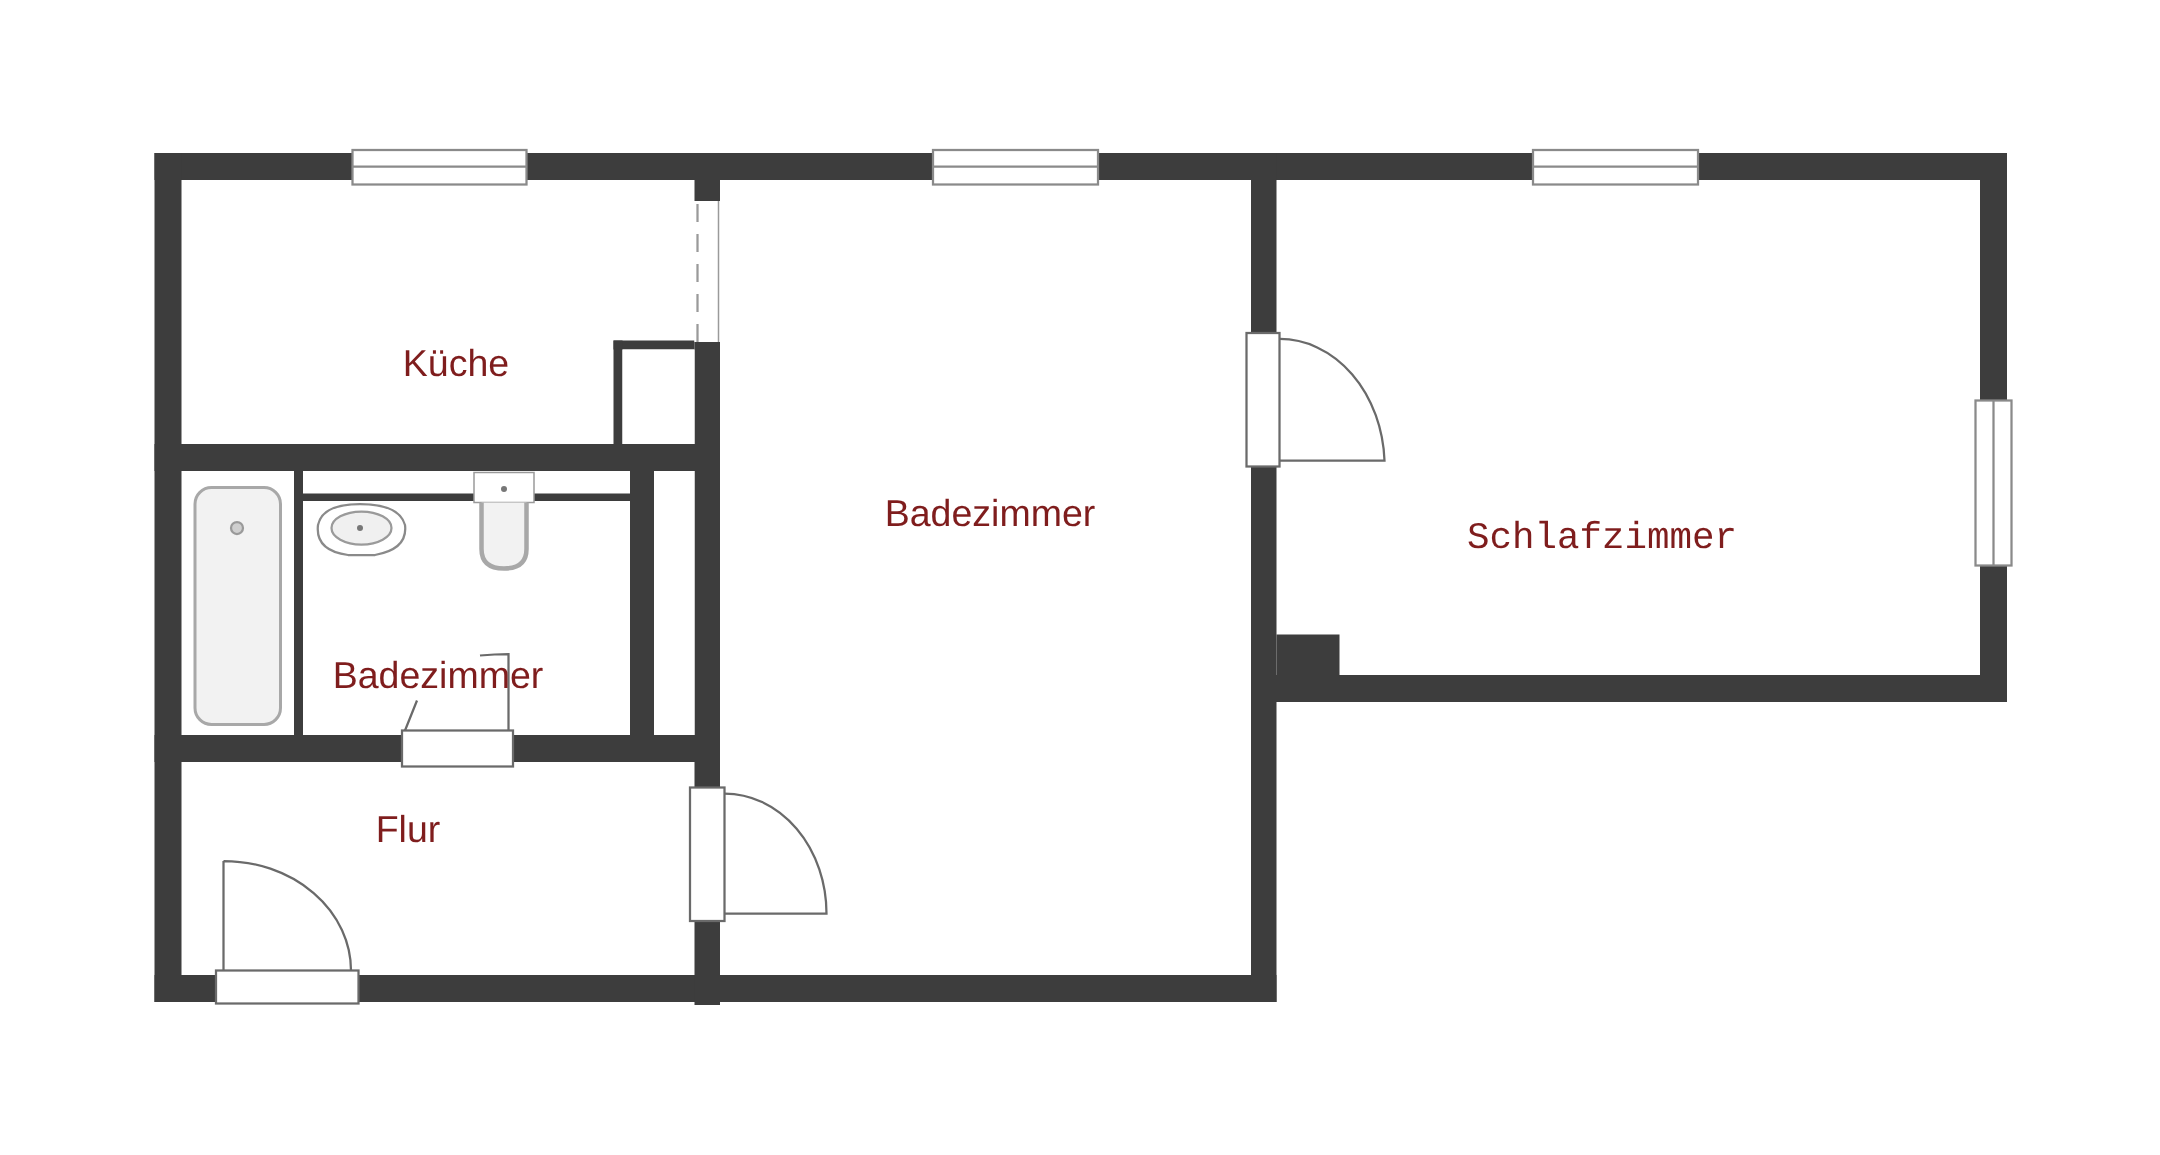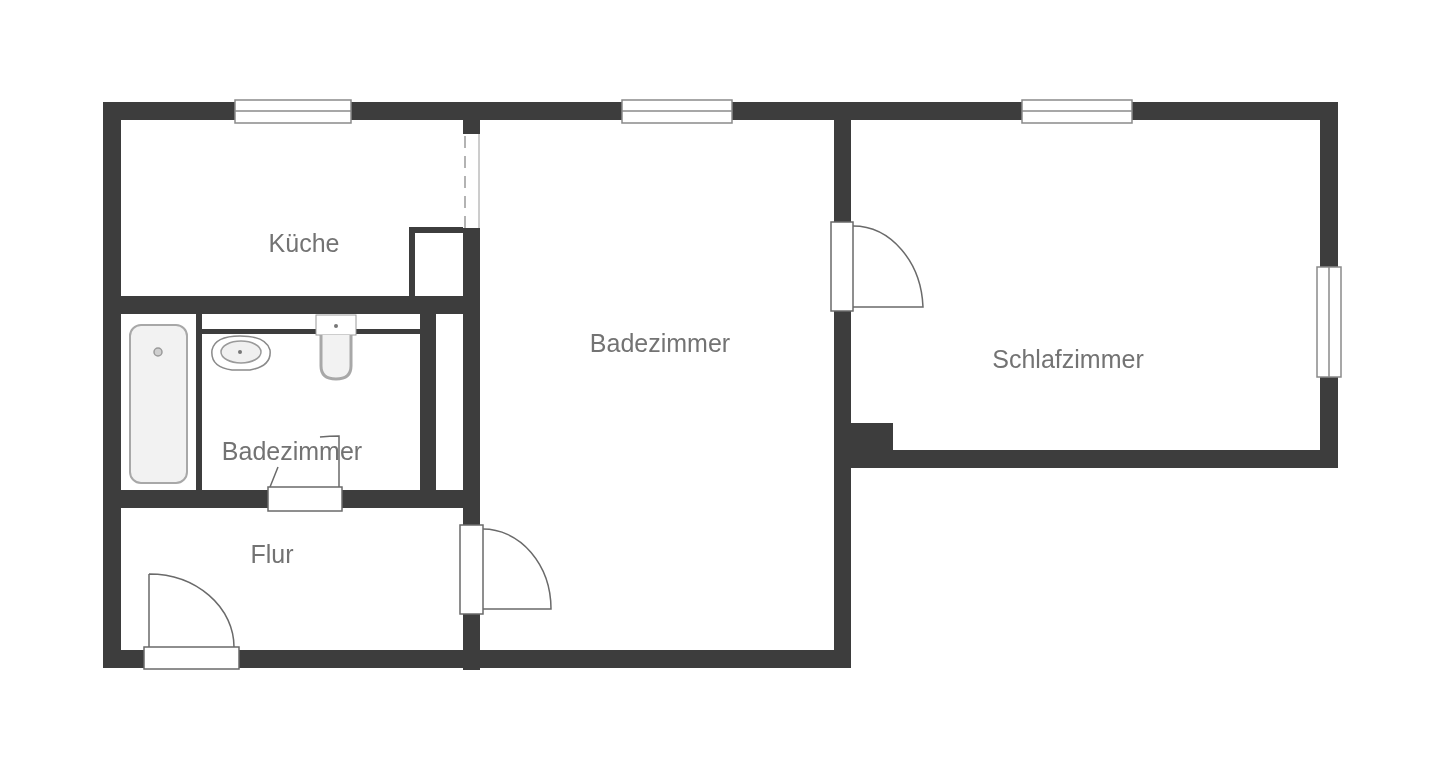--- a/index.html
+++ b/index.html
@@ -1,18 +1,18 @@
 <!DOCTYPE html>
 <html><head>
 <meta charset="utf-8">
 <style>
   html, body { margin: 0; padding: 0; background: #ffffff; }
   body { width: 1440px; height: 770px; position: relative; overflow: hidden; font-family: "Liberation Sans", sans-serif; }
   #plan { position: absolute; left: 0; top: 0; width: 1440px; height: 770px; }
-  .room-label { position: absolute; font-family: "Liberation Sans", sans-serif; font-size: 25px; color: #737373; white-space: nowrap; transform: translate(-50%, -50%); }
+  .room-label { position: absolute; font-family: "Liberation Sans", sans-serif; font-size: 25px; color: #7f1d1d; white-space: nowrap; transform: translate(-50%, -50%); }
 </style>
 </head>
 <body>
 
 <svg id="plan" viewBox="0 0 1440 770" xmlns="http://www.w3.org/2000/svg">
   <g fill="#3d3d3d">
 
     <rect x="103" y="102" width="1235" height="18"></rect>
 
     <rect x="103" y="102" width="18" height="566"></rect>
@@ -107,13 +107,13 @@
       <circle cx="336" cy="326" r="2" fill="#777"></circle>
       <path d="M321 335 L321 366 Q321 379 336 379 Q351 379 351 366 L351 335" fill="#f2f2f2" stroke="#a8a8a8" stroke-width="3"></path>
     </g>
   </g>
 </svg>
 
 <div class="room-label" style="left:304px; top:243px;">Küche</div>
 <div class="room-label" style="left:292px; top:451px;text-align:center;">Badezimmer</div>
 <div class="room-label" style="left:272px; top:554px;">Flur</div>
 <div class="room-label" style="left:660px; top:343px;">Badezimmer</div>
-<div class="room-label" style="left:1068px; top:359px;">Schlafzimmer</div>
+<div class="room-label" style="left:1068px; top:359px;font-family:Liberation Mono, monospace;">Schlafzimmer</div>
 
 </body></html>

